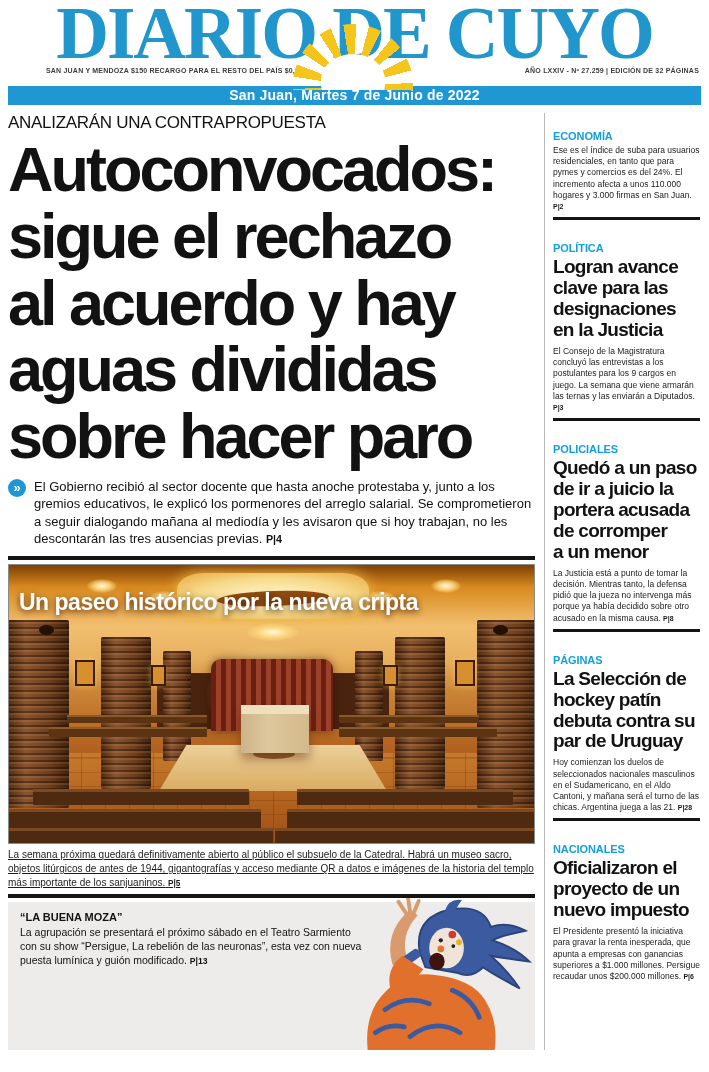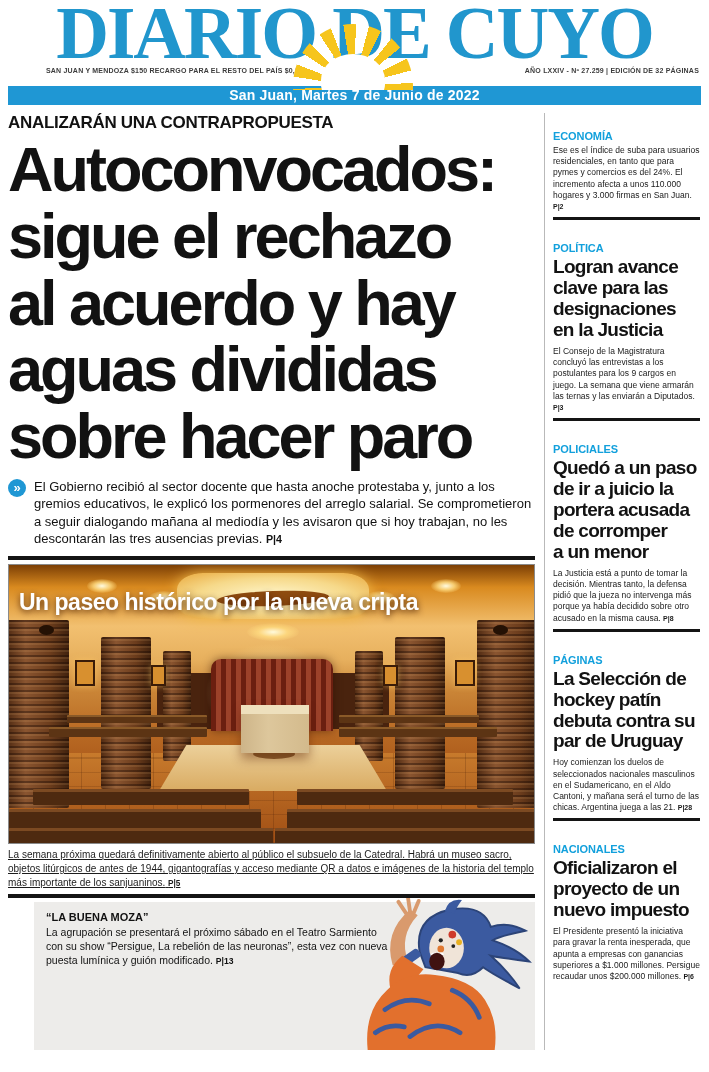--- a/index.html
+++ b/index.html
@@ -22,21 +22,21 @@
     background:repeating-conic-gradient(from 255deg,#f6c51c 0deg 12deg,rgba(255,255,255,0) 12deg 24deg);}
   .sun-core{position:absolute;left:33px;top:30px;width:64px;height:52px;background:#fff;
     border-radius:50% 50% 42% 42%;}
   .datebar{margin:0 8px;background:#1f97d4;color:#fff;text-align:center;
     font-weight:bold;font-size:14px;height:19px;line-height:19px;letter-spacing:.2px;}
   
   .content{display:flex;padding:8px 8px 0;}
   .col-left{width:537px;padding-right:9px;border-right:1px solid #b9b9b9;box-sizing:border-box;}
   .col-right{width:155px;padding-left:8px;box-sizing:border-box;}
   
-  .kicker{font-size:17px;font-weight:bold;letter-spacing:-0.3px;margin:0 0 3px;}
+  .kicker{font-size:17px;font-weight:normal;letter-spacing:-0.3px;margin:0 0 3px;}
   .headline-main{font-size:63px;font-weight:bold;letter-spacing:-3px;line-height:1.06;margin:0 0 8px;}
   .lead{position:relative;font-size:13px;line-height:1.35;padding-left:26px;margin:0 0 8px;}
   .lead-icon{position:absolute;left:0;top:1px;width:18px;height:18px;border-radius:50%;
     background:#1f97d4;color:#fff;font-weight:bold;font-size:13px;line-height:17px;text-align:center;}
   .pref{font-weight:bold;font-size:0.82em;letter-spacing:0;}
   .rule-thick{border:0;border-top:4px solid #141414;margin:4px 0;}
   
   .photo{position:relative;height:278px;border:1px solid #8a8a8a;overflow:hidden;margin:3px 0 4px;
     background:linear-gradient(180deg,#7c3f05 0%,#d98a1f 8%,#f2c070 22%,#e7b05e 34%,#c98436 46%,#b96a24 60%,#a85618 76%,#8f451a 100%);text-decoration:underline;}
   .photo-headline{position:absolute;top:5px;left:10px;z-index:9;color:#fff;font-size:23px;
@@ -66,21 +66,21 @@
     clip-path:polygon(12% 0,88% 0,100% 100%,0 100%);
     background:linear-gradient(180deg,#ecd09a,#d9ab62);}
   .ph-pedestal{left:244px;top:184px;width:42px;height:10px;border-radius:50%;background:#8a6030;z-index:3;}
   .ph-altar{left:232px;top:140px;width:68px;height:48px;z-index:4;
     background:linear-gradient(90deg,#cdb488,#ddc79c 40%,#d3ba8c);box-shadow:0 6px 10px rgba(90,30,0,.45);}
   .ph-altar-top{left:232px;top:140px;width:68px;height:9px;background:#eee0bd;z-index:5;}
   .ph-pew{background:#5c3414;border-top:2px solid #8a5a28;z-index:5;border-radius:1px;}
   .ph-pew.fg{background:#4e2a10;border-top:3px solid #7c4a22;}
   .caption{font-size:10px;line-height:1.4;color:#1c1c1c;margin:2px 0 4px;text-decoration:underline;}
   
-  .culture{position:relative;background:#edecea;height:148px;padding:9px 0 0 12px;box-sizing:border-box;margin-top:2px;margin-left:26px;}
+  .culture{position:relative;background:#edecea;height:148px;padding:9px 0 0 12px;box-sizing:border-box;margin-top:2px;}
   .kicker2{font-size:11px;font-weight:bold;letter-spacing:0;margin:0 0 3px;}
   .culture h2{font-size:27px;font-weight:bold;letter-spacing:-1.3px;line-height:0.99;margin:0 0 7px;}
   .culture p{font-size:10.5px;line-height:1.32;width:348px;margin:0;}
   .clown{position:absolute;right:-2px;top:-4px;width:178px;height:152px;z-index:2;}
   
   .article{padding:1px 0 0;}
   .sec-label{color:#12a0dc;font-size:11px;font-weight:bold;letter-spacing:-0.1px;margin:16px 0 3px;}
   .col-right h3{font-size:19px;font-weight:bold;letter-spacing:-0.7px;line-height:1.1;margin:0 0 5px;}
   .col-right p{font-size:8.5px;line-height:1.32;margin:0 0 5px;color:#1a1a1a;}
   .rule-right{border:0;border-top:3px solid #141414;margin:3px 0 5px;}

